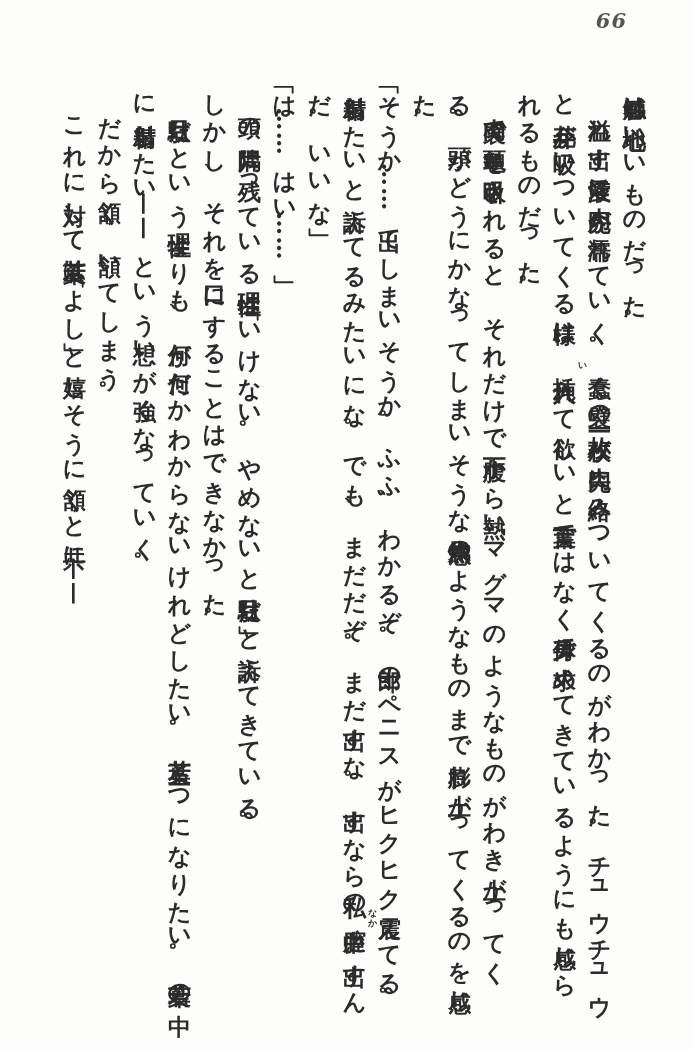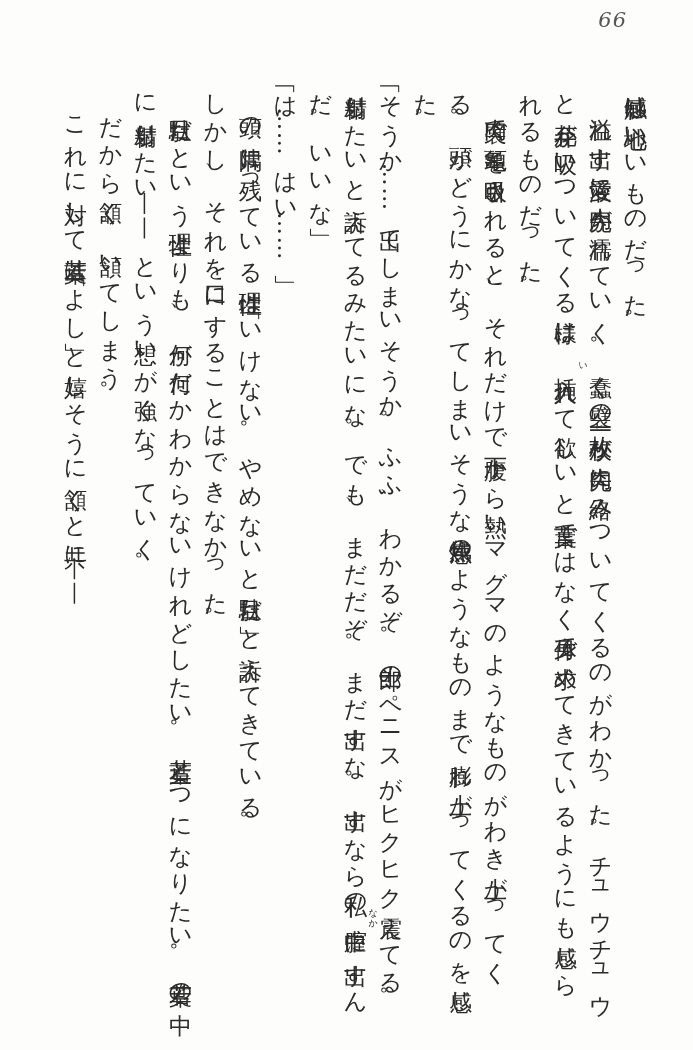--- a/index.html
+++ b/index.html
@@ -10,20 +10,21 @@
     width: 693px;
     height: 1050px;
     position: relative;
     overflow: hidden;
     font-family: "DejaVu Serif", "Liberation Serif", serif;
   }
   .page {
     position: absolute;
     inset: 0;
     background: var(--paper, #fdfdfc);
+    font-weight: bold;
   }
   .page-number {
     position: absolute;
     top: 8px;
     right: 66px;
     font-size: 21px;
     font-style: italic;
     color: #555;
     letter-spacing: 1px;
   }

